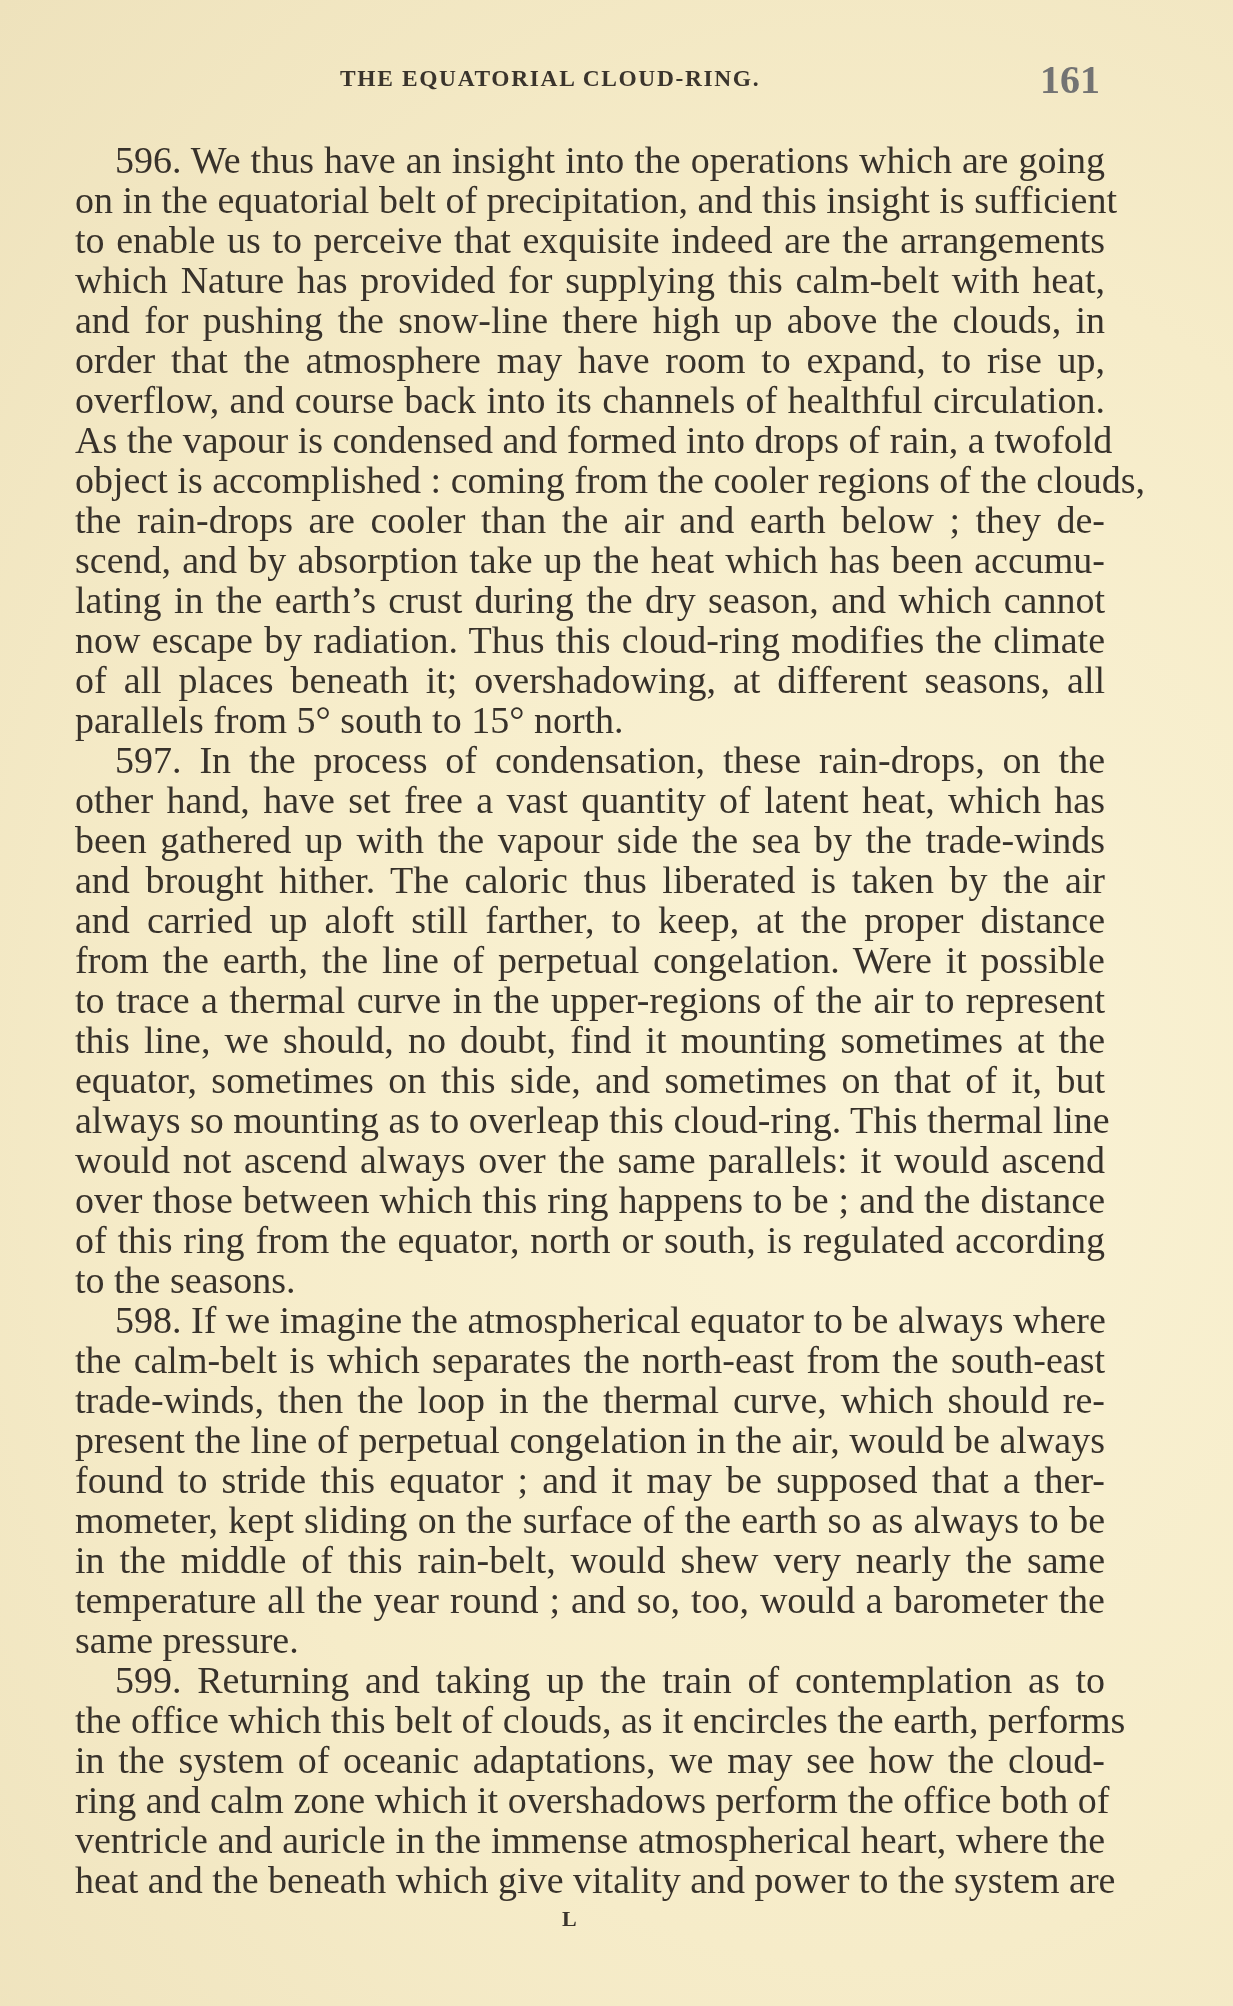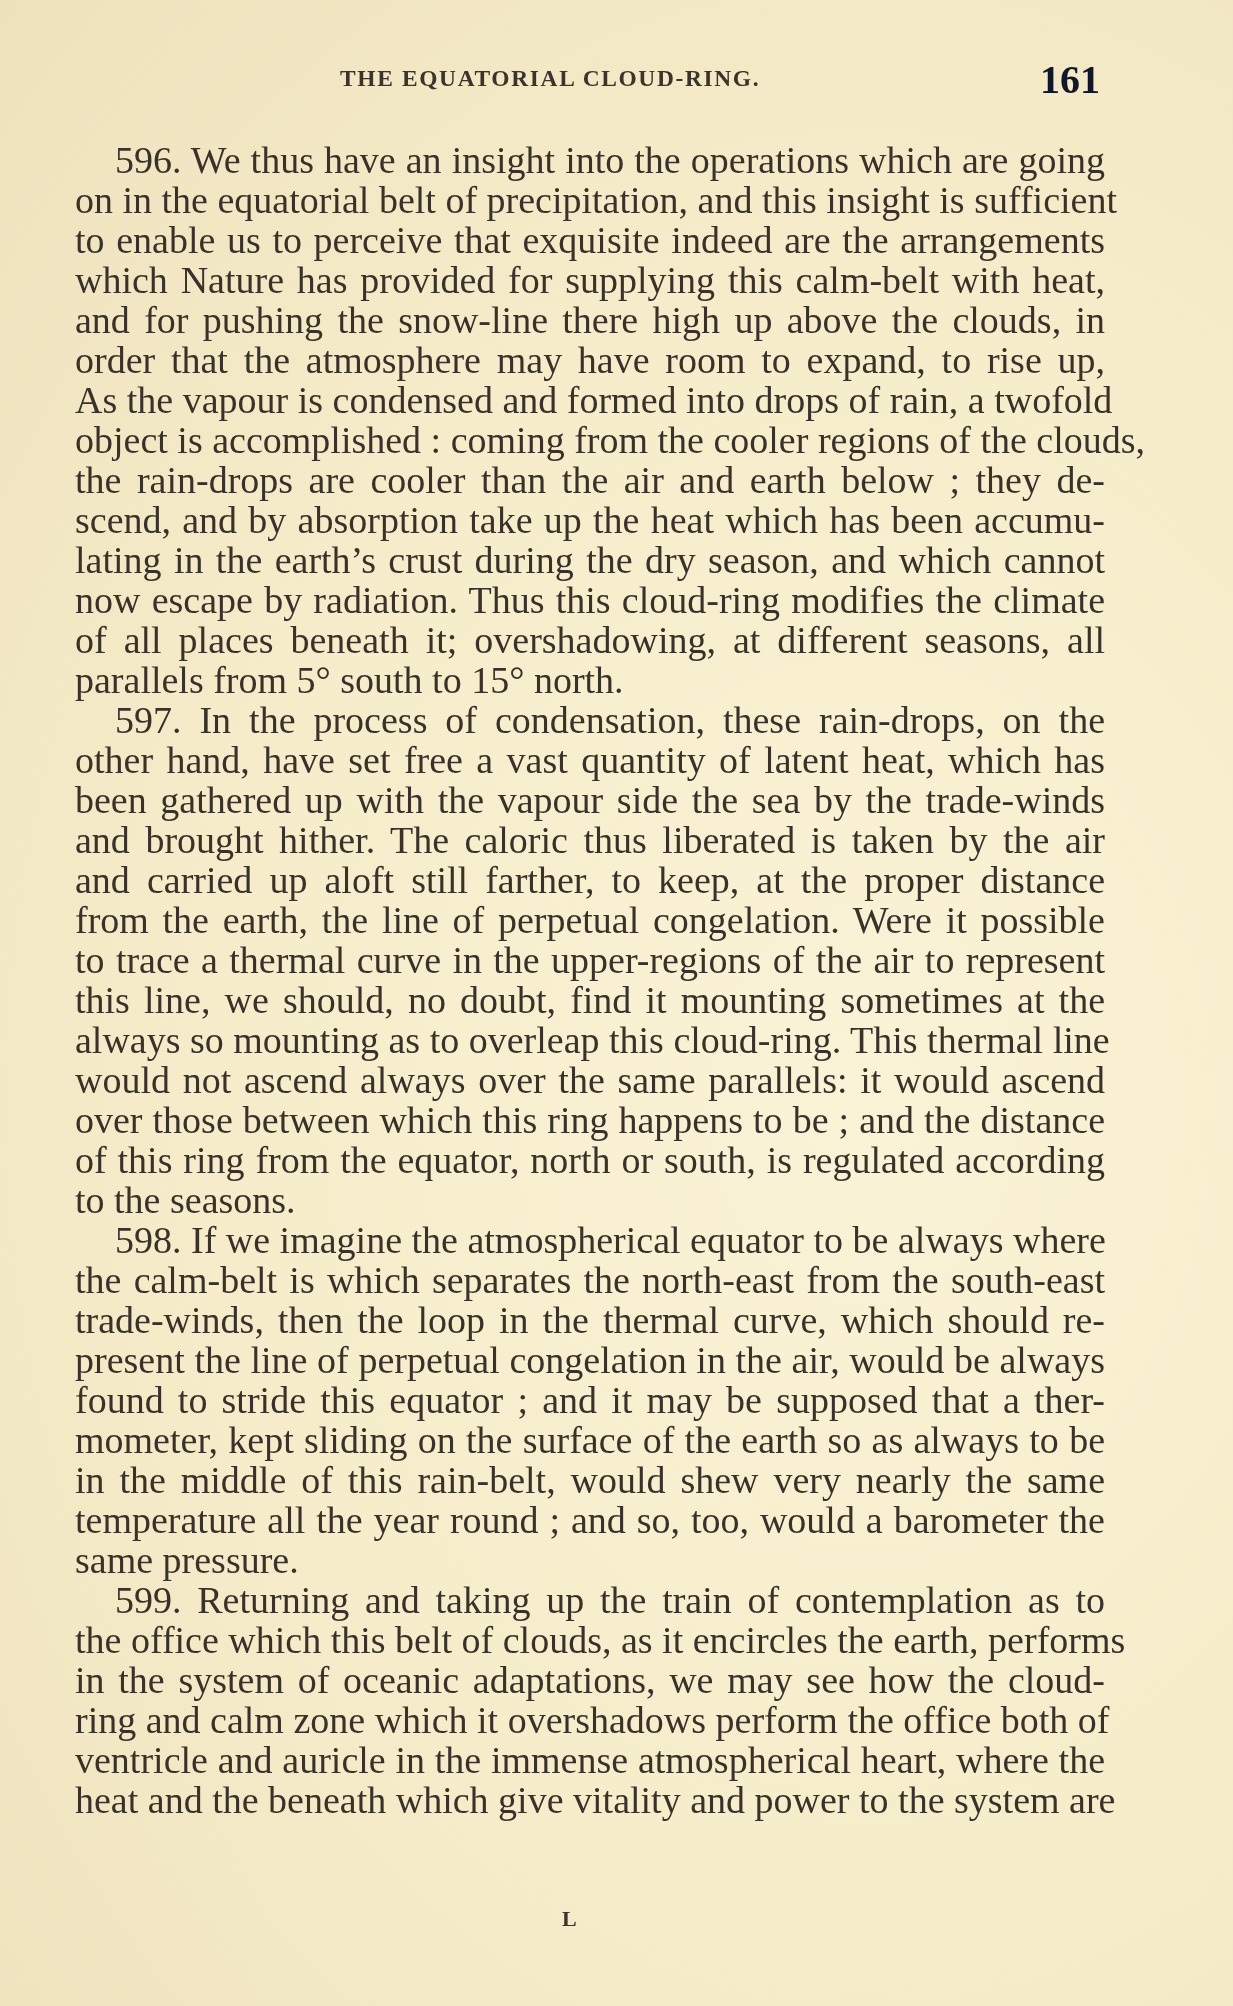--- a/index.html
+++ b/index.html
@@ -11,21 +11,21 @@
     font-family: "Liberation Serif", "DejaVu Serif", serif;
   }
   .running-head {
     position: absolute; left: 340px; top: 66px;
     font-size: 23px; letter-spacing: 1.6px; font-weight: bold;
     color: #3a342c; white-space: nowrap;
     transform: scaleX(1.02); transform-origin: left top;
   }
   .page-number {
     position: absolute; left: 1040px; top: 56px;
-    font-size: 40px; font-weight: bold; color: #0f172a;
+    font-size: 40px; font-weight: bold; color: #737373;
   }
   .body-text {
     position: absolute; left: 75px; top: 140px; width: 1030px;
   }
   .line {
     height: 40px; line-height: 40px; font-size: 38px;
     text-align: justify; text-align-last: justify;
     white-space: nowrap; overflow: visible;
   }
   .line.last { text-align-last: left; }
@@ -42,38 +42,40 @@
 <div class="page-number">161</div>
 
 <div class="body-text" id="body-text">
     <div>
       <div class="line indent">596. We thus have an insight into the operations which are going</div>
       <div class="line">on in the equatorial belt of precipitation, and this insight is sufficient</div>
       <div class="line">to enable us to perceive that exquisite indeed are the arrangements</div>
       <div class="line">which Nature has provided for supplying this calm-belt with heat,</div>
       <div class="line">and for pushing the snow-line there high up above the clouds, in</div>
       <div class="line">order that the atmosphere may have room to expand, to rise up,</div>
+      <div class="line">overflow, and course back into its channels of healthful circulation.</div>
       <div class="line">As the vapour is condensed and formed into drops of rain, a twofold</div>
       <div class="line">object is accomplished : coming from the cooler regions of the clouds,</div>
       <div class="line">the rain-drops are cooler than the air and earth below ; they de-</div>
       <div class="line">scend, and by absorption take up the heat which has been accumu-</div>
       <div class="line">lating in the earth’s crust during the dry season, and which cannot</div>
       <div class="line">now escape by radiation. Thus this cloud-ring modifies the climate</div>
       <div class="line">of all places beneath it; overshadowing, at different seasons, all</div>
       <div class="line last">parallels from 5° south to 15° north.</div>
     </div>
     <div>
       <div class="line indent">597. In the process of condensation, these rain-drops, on the</div>
       <div class="line">other hand, have set free a vast quantity of latent heat, which has</div>
       <div class="line">been gathered up with the vapour side the sea by the trade-winds</div>
       <div class="line">and brought hither. The caloric thus liberated is taken by the air</div>
       <div class="line">and carried up aloft still farther, to keep, at the proper distance</div>
       <div class="line">from the earth, the line of perpetual congelation. Were it possible</div>
       <div class="line">to trace a thermal curve in the upper-regions of the air to represent</div>
       <div class="line">this line, we should, no doubt, find it mounting sometimes at the</div>
+      <div class="line">equator, sometimes on this side, and sometimes on that of it, but</div>
       <div class="line">always so mounting as to overleap this cloud-ring. This thermal line</div>
       <div class="line">would not ascend always over the same parallels: it would ascend</div>
       <div class="line">over those between which this ring happens to be ; and the distance</div>
       <div class="line">of this ring from the equator, north or south, is regulated according</div>
       <div class="line last">to the seasons.</div>
     </div>
     <div>
       <div class="line indent">598. If we imagine the atmospherical equator to be always where</div>
       <div class="line">the calm-belt is which separates the north-east from the south-east</div>
       <div class="line">trade-winds, then the loop in the thermal curve, which should re-</div>

